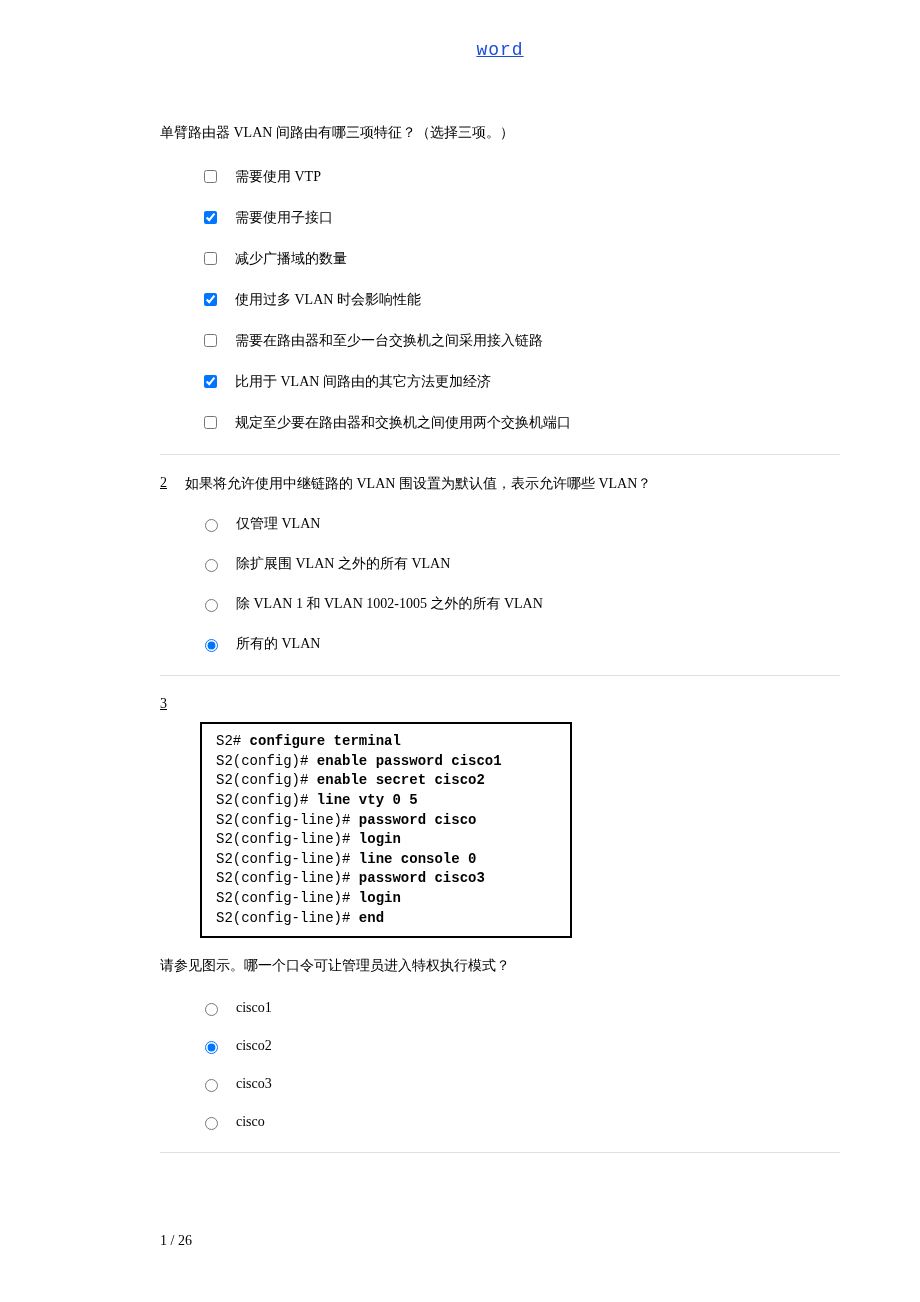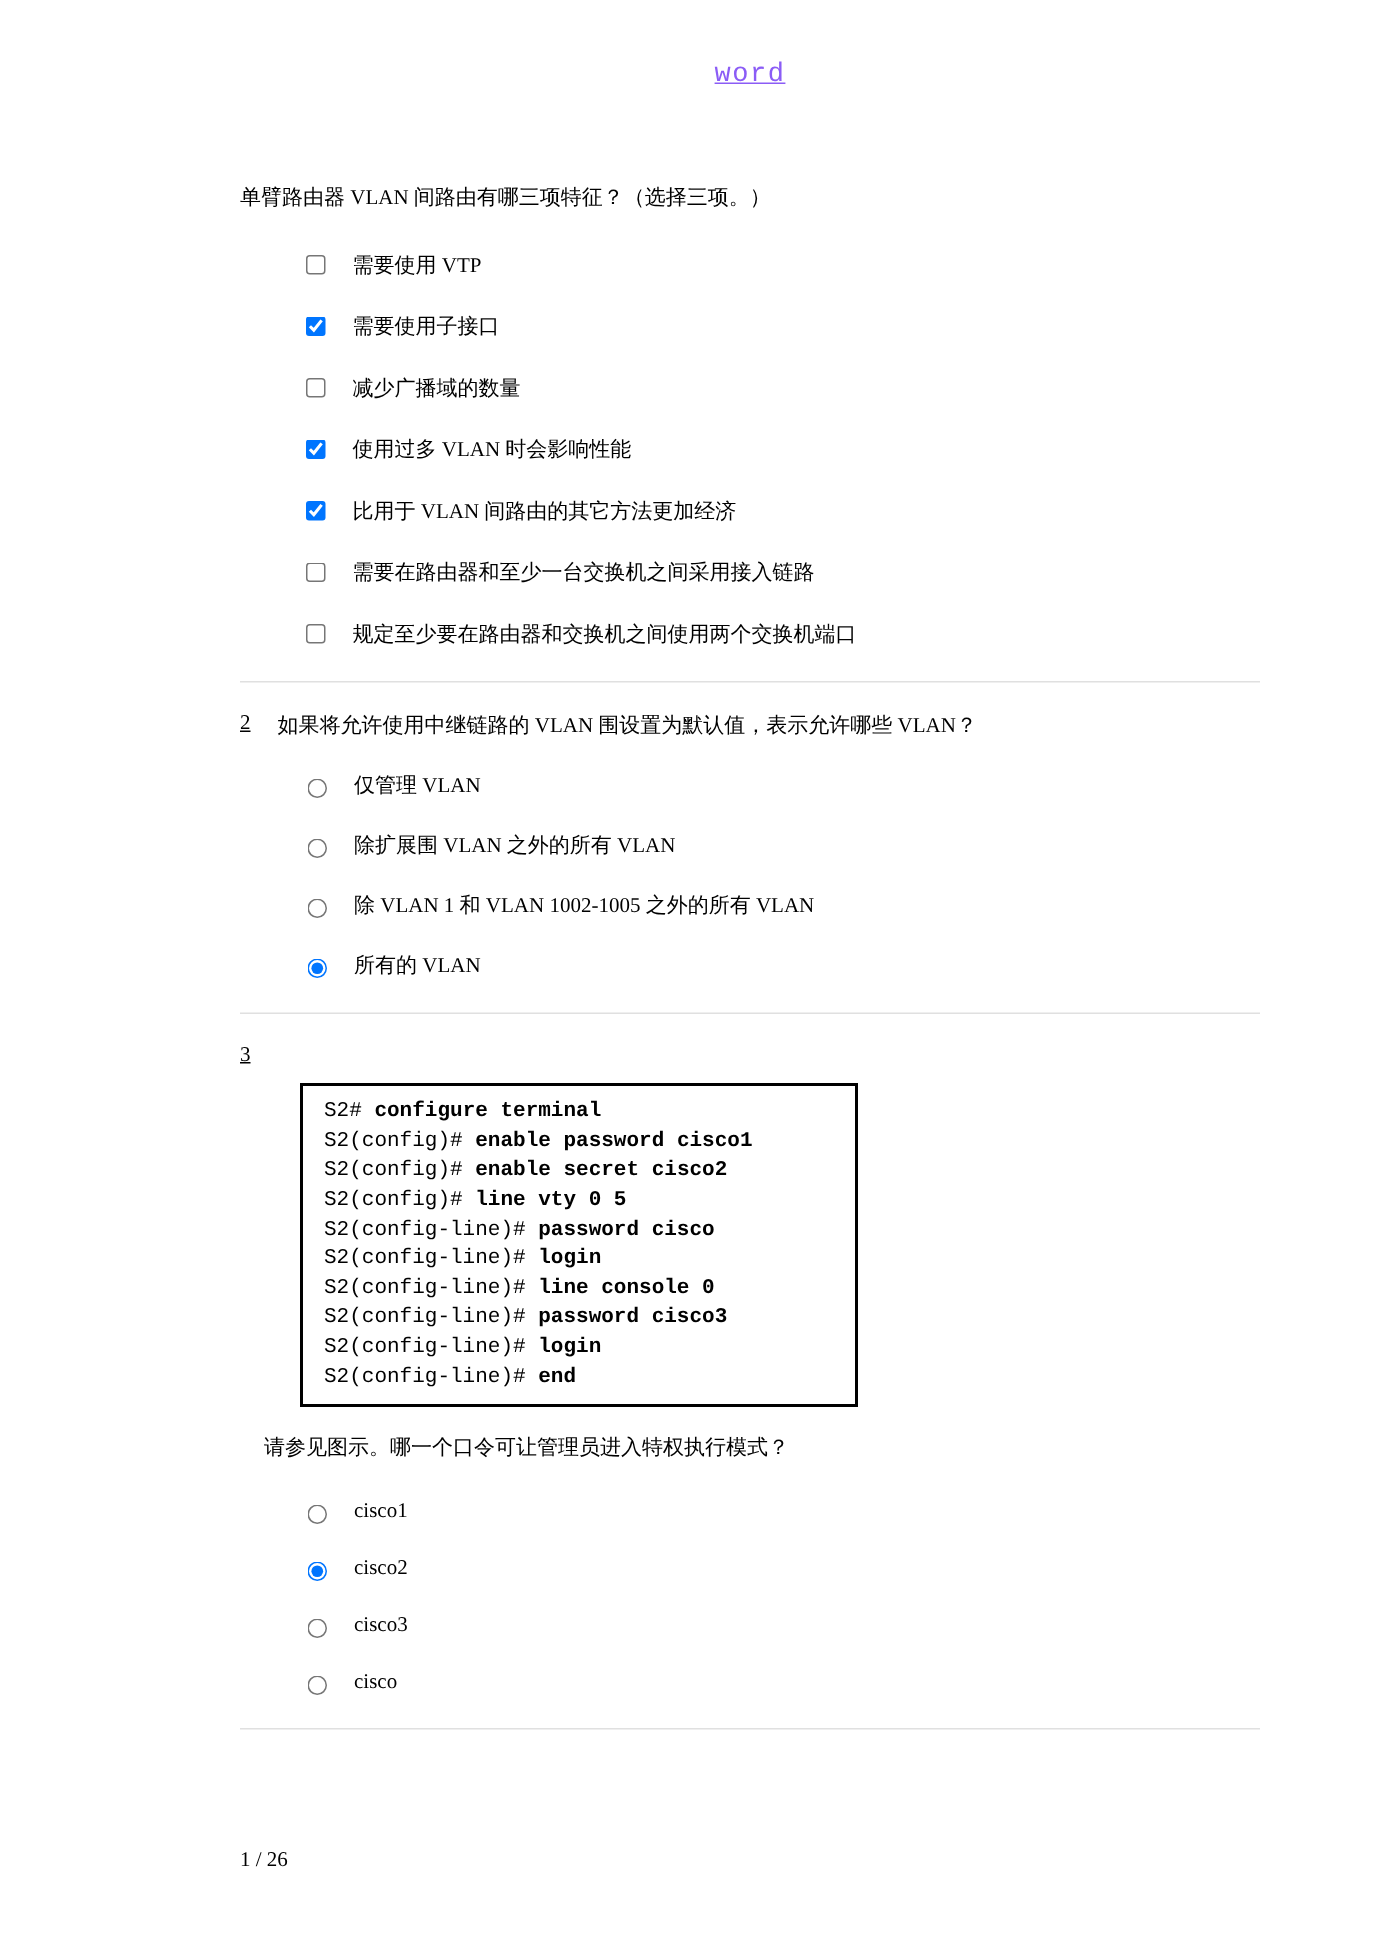--- a/index.html
+++ b/index.html
@@ -12,21 +12,21 @@
       padding: 0;
     }
     .page {
       padding: 40px 80px 40px 160px;
     }
     .header-link {
       text-align: center;
       margin-bottom: 60px;
     }
     .header-link a {
-      color: #8b5cf6;
+      color: #1d4ed8;
       text-decoration: underline;
       font-family: "Courier New", monospace;
       font-size: 18px;
       letter-spacing: 1px;
     }
     .question-block {
       margin-bottom: 10px;
     }
     .question-text {
       margin: 10px 0 20px 0;
@@ -98,26 +98,26 @@
         </div>
         <div class="option">
           <input type="checkbox" style="">
           <span>减少广播域的数量</span>
         </div>
         <div class="option">
           <input type="checkbox" checked="" style="">
           <span>使用过多 VLAN 时会影响性能</span>
         </div>
         <div class="option">
+          <input type="checkbox" style="">
+          <span>需要在路由器和至少一台交换机之间采用接入链路</span>
+        </div>
+        <div class="option">
           <input type="checkbox" checked="" style="">
           <span>比用于 VLAN 间路由的其它方法更加经济</span>
-        </div>
-        <div class="option">
-          <input type="checkbox" style="">
-          <span>需要在路由器和至少一台交换机之间采用接入链路</span>
         </div>
         <div class="option">
           <input type="checkbox" style="">
           <span>规定至少要在路由器和交换机之间使用两个交换机端口</span>
         </div>
       </div>
   </div>
 
   <div class="divider"></div>
 
@@ -146,21 +146,21 @@
       </div>
   </div>
 
   <div class="divider"></div>
 
   <div class="question-block">
     <div class="q-row">
       <span class="num">3</span>
     </div>
     <div class="code-box" id="q3-code"><div><span>S2# </span><b>configure terminal</b></div><div><span>S2(config)# </span><b>enable password cisco1</b></div><div><span>S2(config)# </span><b>enable secret cisco2</b></div><div><span>S2(config)# </span><b>line vty 0 5</b></div><div><span>S2(config-line)# </span><b>password cisco</b></div><div><span>S2(config-line)# </span><b>login</b></div><div><span>S2(config-line)# </span><b>line console 0</b></div><div><span>S2(config-line)# </span><b>password cisco3</b></div><div><span>S2(config-line)# </span><b>login</b></div><div><span>S2(config-line)# </span><b>end</b></div></div>
-    <div class="question-text" style="margin-left:16px">请参见图示。哪一个口令可让管理员进入特权执行模式？</div>
+    <div class="question-text" style="margin-left:0">请参见图示。哪一个口令可让管理员进入特权执行模式？</div>
     <div class="opts-below" id="q3-opts">
         <div class="option">
           <input type="radio" name="q3" style="">
           <span>cisco1</span>
         </div>
         <div class="option">
           <input type="radio" name="q3" checked="" style="">
           <span>cisco2</span>
         </div>
         <div class="option">

